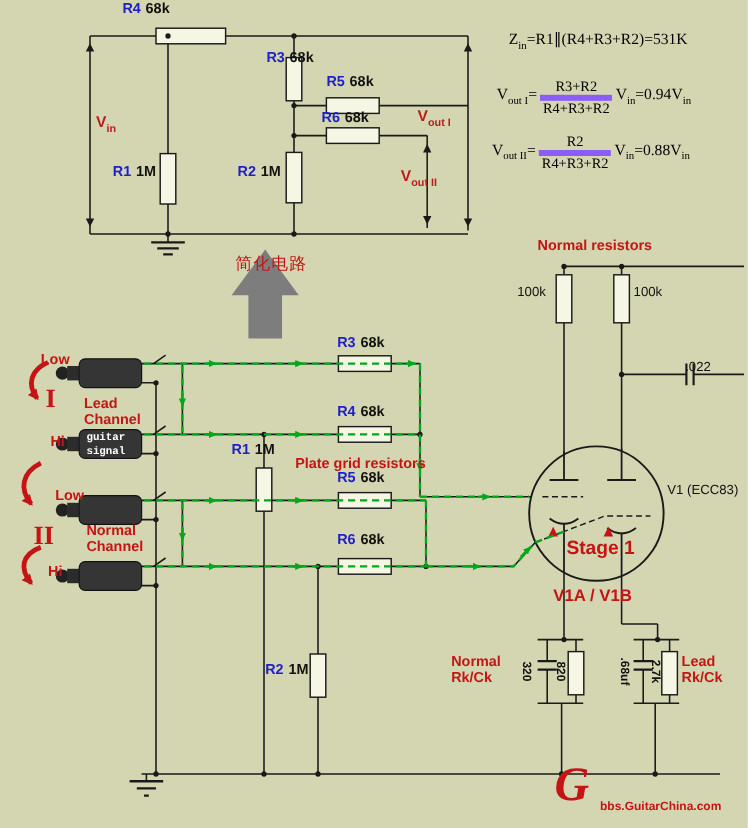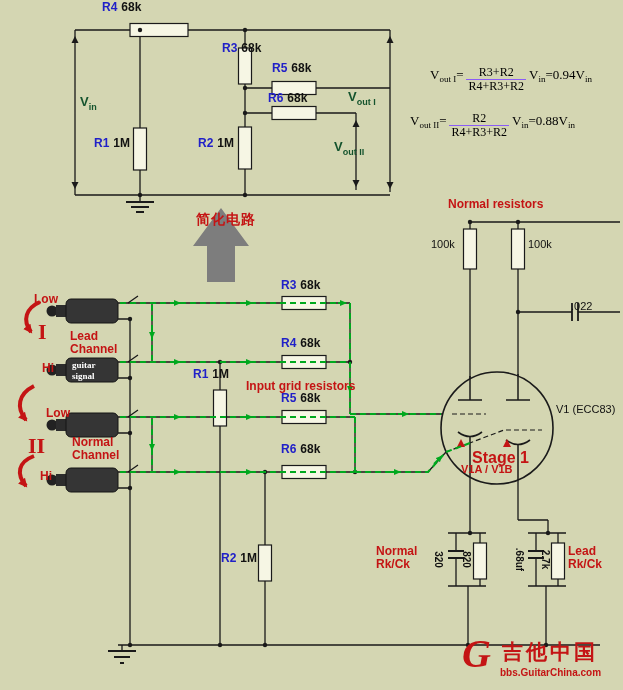--- a/index.html
+++ b/index.html
@@ -9,28 +9,28 @@
   svg.layer{position:absolute;left:0;top:0}
   .lbl{position:absolute;white-space:nowrap;line-height:1.1;z-index:3}
   .rlabel{font-weight:bold;font-size:12px;color:#111}
   .rname{color:#2020c8;margin-right:4px}
   .red{color:#c41414;font-weight:bold;font-size:12px}
   .red span{display:block}
   .numeral{font-family:"Liberation Serif",serif;font-size:22px;font-weight:bold;color:#c41414}
   .eq{font-family:"Liberation Serif",serif;font-size:13px;color:#000}
   .eq sub{font-size:9px}
   .frac{display:inline-block;text-align:center;vertical-align:-0.95em;margin:0 3px;font-size:12px}
-  .num{display:block;border-bottom:1px solid #8b5cf6;padding:0 2px}
+  .num{display:block;border-bottom:5px solid #8b5cf6;padding:0 2px}
   .den{display:block;padding:0 2px}
-  .vlabel{font-weight:bold;font-size:13px;color:#14532d}
+  .vlabel{font-weight:bold;font-size:13px;color:#b91c1c}
   .vlabel sub{font-size:9px}
   .small{font-size:11px;font-weight:normal;color:#111}
   .rot{transform:rotate(90deg);transform-origin:center center;font-size:10px;font-weight:bold;color:#111}
-  .mono{font-family:Liberation Serif, serif;color:#fff;font-size:9px;line-height:11px;font-weight:bold}
-  .cjk-arrow{color:#c41414;font-weight:bold;font-size:14px;letter-spacing:1px}
+  .mono{font-family:Liberation Mono, monospace;color:#fff;font-size:9px;line-height:11px;font-weight:bold}
+  .cjk-arrow{color:#c41414;font-weight:normal;font-size:14px;letter-spacing:1px}
   .logo-g{color:#c41414;font-family:"Liberation Serif",serif;font-weight:bold;font-style:italic;font-size:40px;line-height:40px}
   .logo-t{color:#c41414;font-weight:bold;font-size:21px;letter-spacing:3px}
   .logo-u{color:#c41414;font-weight:bold;font-size:10px}
 </style>
 </head>
 <body>
 
 <div class="stage">
 
 <svg class="layer" width="623" height="690" viewBox="0 0 623 690">
@@ -187,21 +187,22 @@
 <div class="lbl rlabel" style="left:102px;top:1px"><span class="rname">R4</span><span>68k</span></div>
 <div class="lbl rlabel" style="left:222px;top:42px"><span class="rname">R3</span><span>68k</span></div>
 <div class="lbl rlabel" style="left:272px;top:62px"><span class="rname">R5</span><span>68k</span></div>
 <div class="lbl rlabel" style="left:268px;top:92px"><span class="rname">R6</span><span>68k</span></div>
 <div class="lbl rlabel" style="left:94px;top:137px"><span class="rname">R1</span><span>1M</span></div>
 <div class="lbl rlabel" style="left:198px;top:137px"><span class="rname">R2</span><span>1M</span></div>
 <div class="lbl vlabel" style="left:80px;top:95px"><span>V</span><sub>in</sub></div>
 <div class="lbl vlabel" style="left:348px;top:90px"><span>V</span><sub>out I</sub></div>
 <div class="lbl vlabel" style="left:334px;top:140px"><span>V</span><sub>out II</sub></div>
 
-<div class="lbl eq" style="left:430px;top:66px">
+<div class="lbl eq" style="left:424px;top:26px"><span>Z</span><sub>in</sub><span>=R1∥(R4+R3+R2)=531K</span></div>
+<div class="lbl eq" style="left:414px;top:66px">
   <span>V</span><sub>out I</sub><span>=</span><span class="frac"><span class="num">R3+R2</span><span class="den">R4+R3+R2</span></span><span>V</span><sub>in</sub><span>=0.94V</span><sub>in</sub>
 </div>
 <div class="lbl eq" style="left:410px;top:112px">
   <span>V</span><sub>out II</sub><span>=</span><span class="frac"><span class="num">R2</span><span class="den">R4+R3+R2</span></span><span>V</span><sub>in</sub><span>=0.88V</span><sub>in</sub>
 </div>
 
 <div class="lbl cjk-arrow" style="left:196px;top:212px">简化电路</div>
 
 <div class="lbl red" style="left:448px;top:198px">Normal resistors</div>
 <div class="lbl small" style="left:431px;top:238px">100k</div>
@@ -223,39 +224,38 @@
 <div class="lbl numeral" style="left:28px;top:434px">II</div>
 <div class="lbl red" style="left:72px;top:436px">
       <span>Normal</span>
       <span>Channel</span>
     </div>
 <div class="lbl red" style="left:40px;top:470px">Hi</div>
 
 <div class="lbl rlabel" style="left:281px;top:279px"><span class="rname">R3</span><span>68k</span></div>
 <div class="lbl rlabel" style="left:281px;top:337px"><span class="rname">R4</span><span>68k</span></div>
 <div class="lbl rlabel" style="left:193px;top:368px"><span class="rname">R1</span><span>1M</span></div>
-<div class="lbl red" style="left:246px;top:380px">Input grid resistors</div>
+<div class="lbl red" style="left:246px;top:380px">Plate grid resistors</div>
 <div class="lbl rlabel" style="left:281px;top:392px"><span class="rname">R5</span><span>68k</span></div>
 <div class="lbl rlabel" style="left:281px;top:443px"><span class="rname">R6</span><span>68k</span></div>
 <div class="lbl rlabel" style="left:221px;top:552px"><span class="rname">R2</span><span>1M</span></div>
 
 <div class="lbl small" style="left:556px;top:403px">V1 (ECC83)</div>
 <div class="lbl red" style="left:472px;top:449px;font-size:16px">Stage 1</div>
-<div class="lbl red" style="left:461px;top:463px;font-size:11px">V1A / V1B</div>
+<div class="lbl red" style="left:461px;top:489px;font-size:14px">V1A / V1B</div>
 
 <div class="lbl red" style="left:376px;top:545px">
       <span>Normal</span>
       <span>Rk/Ck</span>
     </div>
 <div class="lbl rot" style="left:430px;top:554px">320</div>
 <div class="lbl rot" style="left:458px;top:554px">820</div>
 <div class="lbl rot" style="left:508px;top:554px">.68uf</div>
 <div class="lbl rot" style="left:536px;top:554px">2.7k</div>
 <div class="lbl red" style="left:568px;top:545px">
       <span>Lead</span>
       <span>Rk/Ck</span>
     </div>
 
 <div class="lbl logo-g" style="left:462px;top:634px">G</div>
-<div class="lbl logo-t" style="left:502px;top:640px">吉他中国</div>
 <div class="lbl logo-u" style="left:500px;top:667px">bbs.GuitarChina.com</div>
 
 </div>
 
 </body></html>

